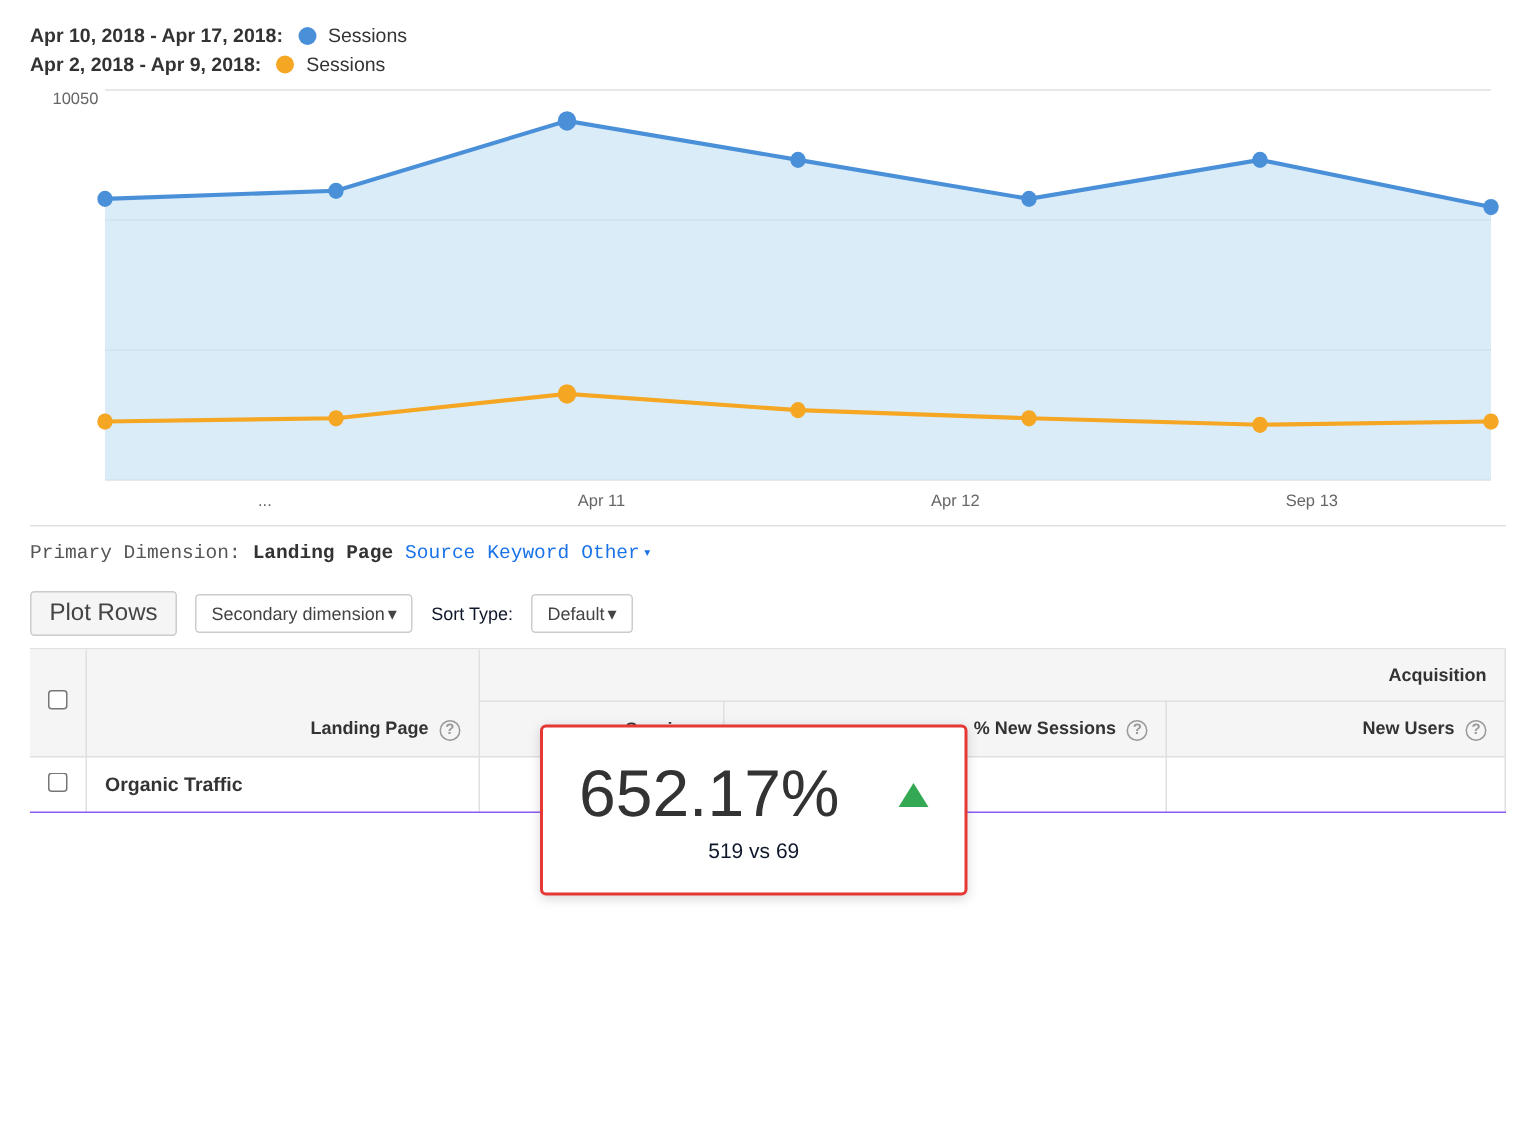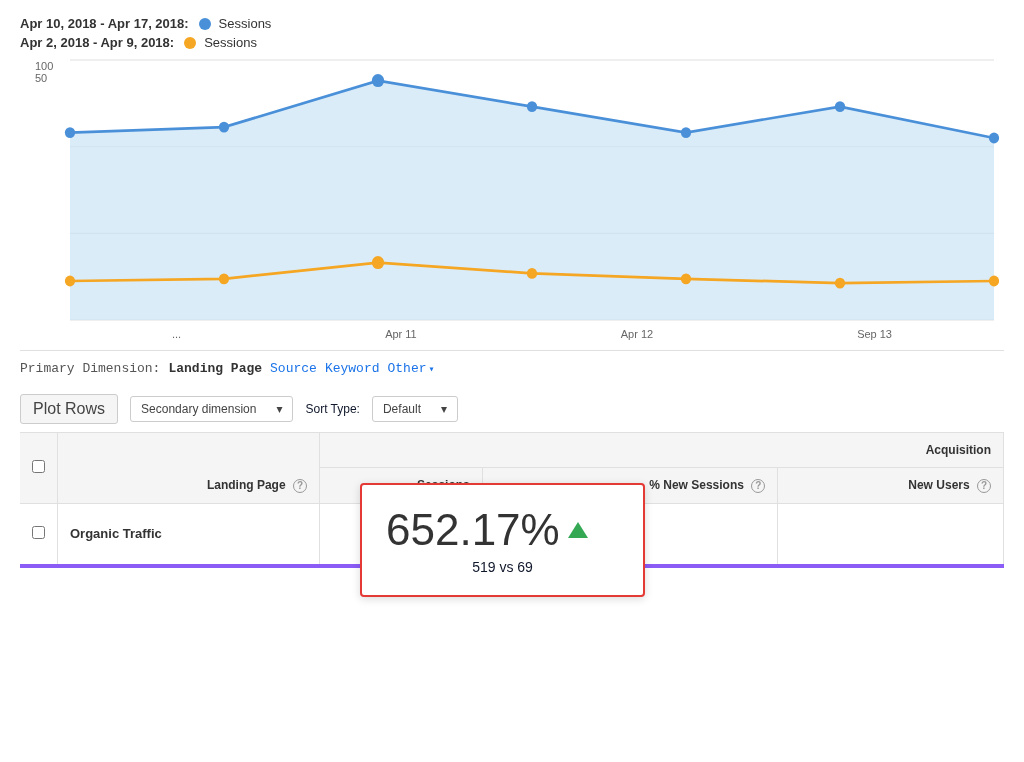--- a/index.html
+++ b/index.html
@@ -39,22 +39,22 @@
     .legend-label {
       font-weight: normal;
     }
 
     .chart-y-labels {
       position: absolute;
       left: -35px;
       top: 0;
       height: 100%;
       display: flex;
-      flex-direction: column;
-      justify-content: flex-start;
+      flex-direction: row;
+      justify-content: center;
       font-size: 11px;
       color: #666;
     }
 
     .chart-x-labels {
       position: absolute;
       bottom: -20px;
       left: 0;
       right: 0;
       display: flex;
@@ -134,21 +134,21 @@
     .dropdown-btn {
       border: 1px solid #ccc;
       background: #fff;
       padding: 5px 10px;
       border-radius: 3px;
       cursor: pointer;
       font-size: 12px;
       color: #444;
       display: flex;
       align-items: center;
-      gap: 20px;
+      gap: 2px;
     }
 
     .sort-label {
       font-size: 12px;
       color: #0f172a;
     }
 
     
     .data-table {
       width: 100%;
@@ -161,22 +161,22 @@
     .data-table th {
       padding: 10px 12px;
       text-align: right;
       font-weight: bold;
       border-bottom: 1px solid #e0e0e0;
       border-right: 1px solid #e0e0e0;
       font-size: 12px;
       color: #333;
     }
     .data-table td {
-      padding: 22px 12px;
-      border-bottom: 4px solid #8b5cf6;
+      padding: 10px 12px;
+      border-bottom: 1px solid #8b5cf6;
       border-right: 1px solid #e0e0e0;
     }
     .data-table .checkbox-col {
       width: 30px;
       text-align: center;
     }
     .acquisition-header {
       text-align: center;
       font-weight: bold;
       background: #f5f5f5;
@@ -196,21 +196,21 @@
       text-align: center;
       box-shadow: 0 2px 8px rgba(0,0,0,0.15);
       z-index: 10;
     }
     .tooltip-percent {
       font-size: 44px;
       font-weight: 300;
       color: #333;
       display: flex;
       align-items: center;
-      justify-content: flex-start;
+      justify-content: space-between;
       gap: 8px;
     }
     .tooltip-arrow-up {
       width: 0;
       height: 0;
       border-left: 10px solid transparent;
       border-right: 10px solid transparent;
       border-bottom: 16px solid #34a853;
       display: inline-block;
     }

